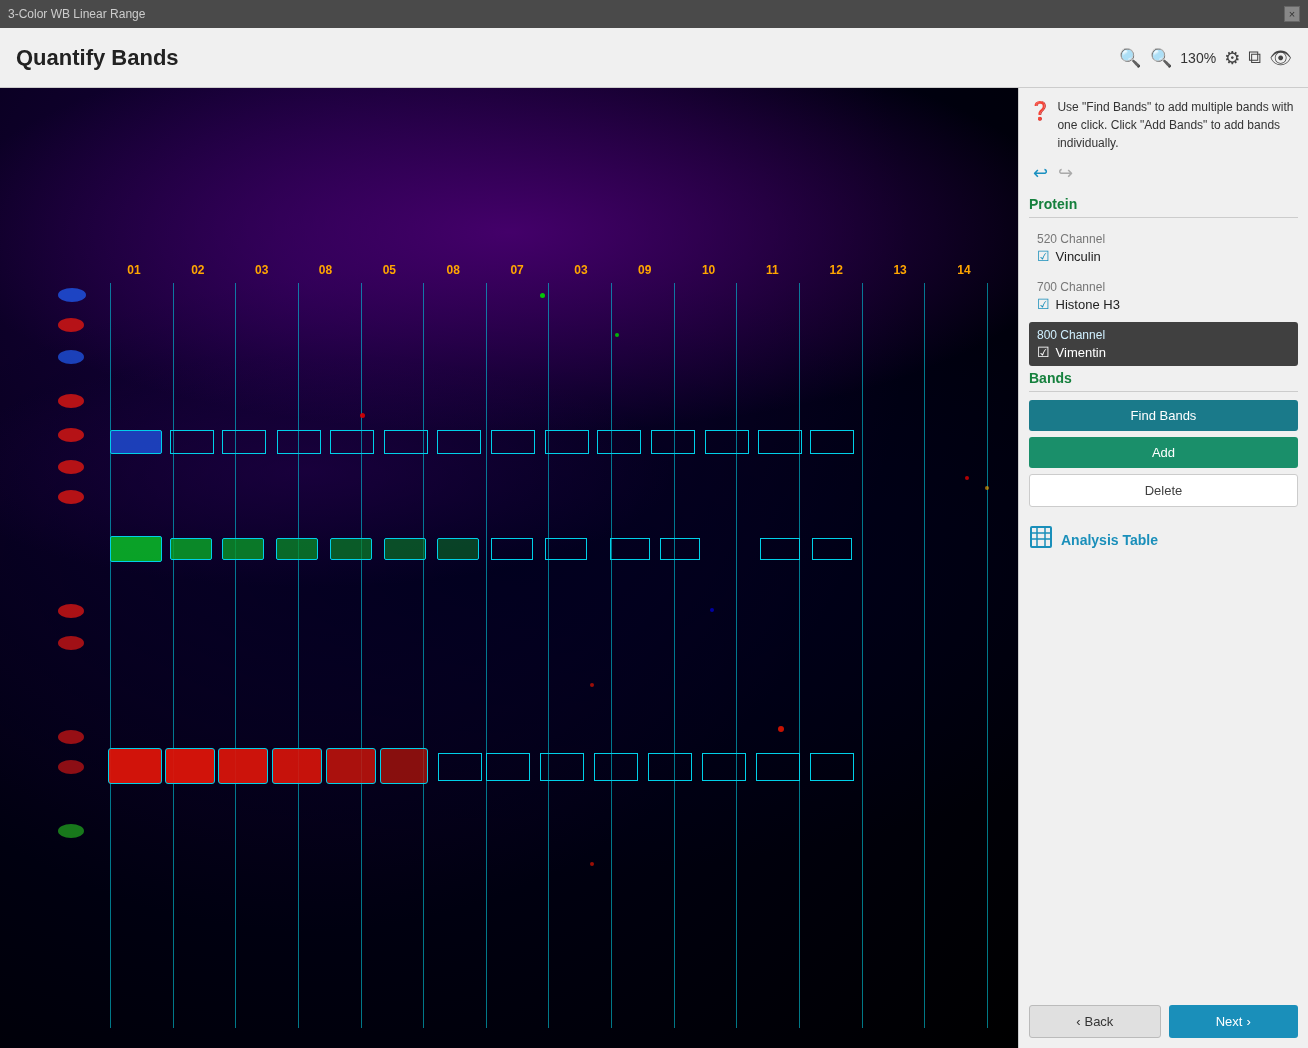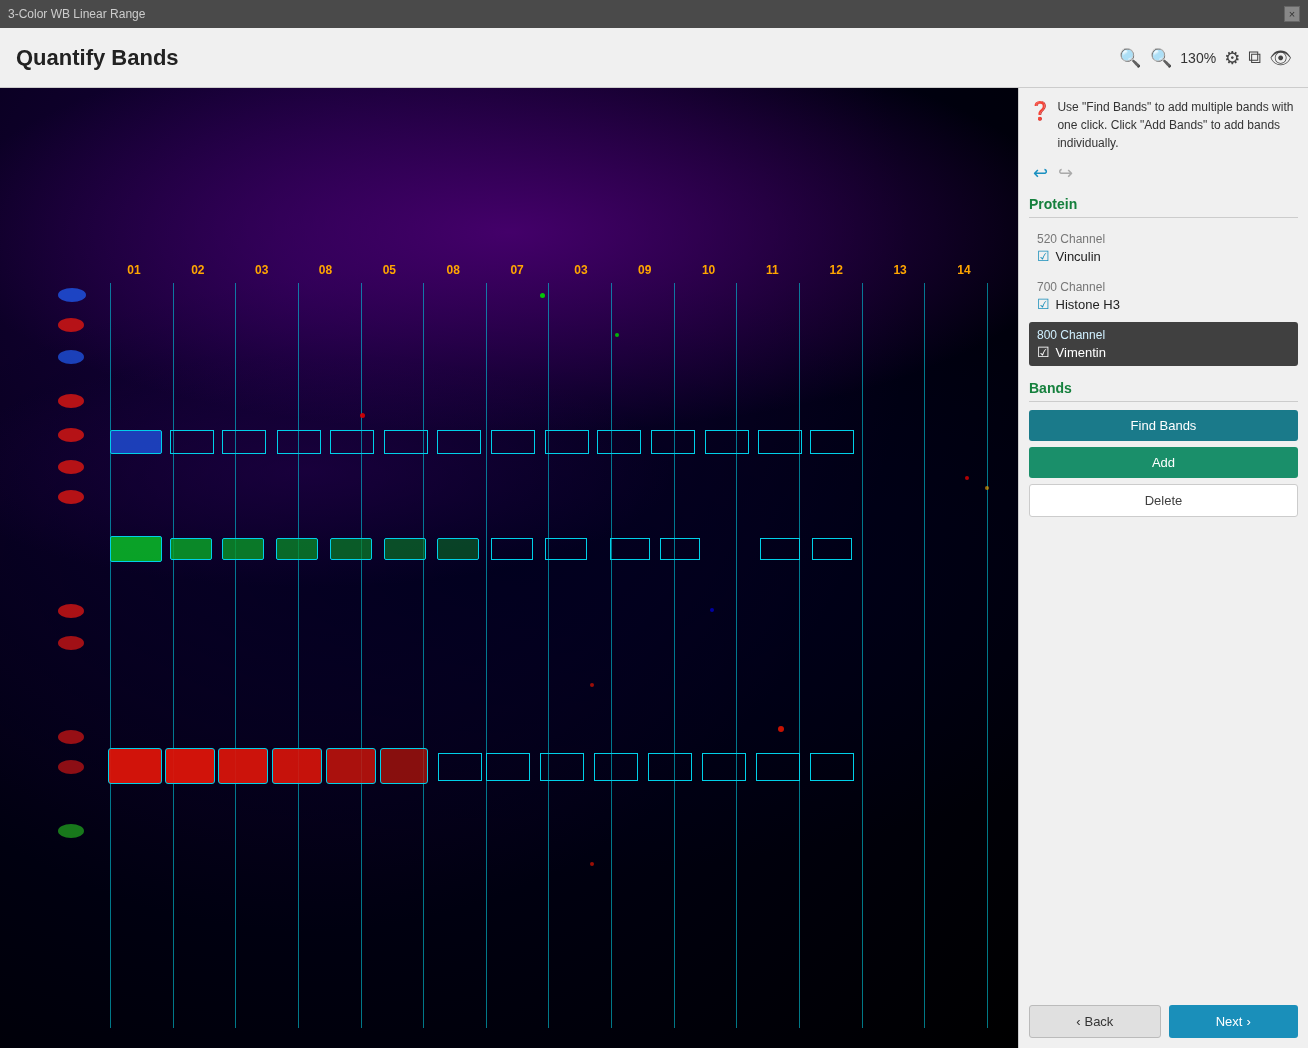--- a/index.html
+++ b/index.html
@@ -200,21 +200,20 @@
     .channel-item.active .channel-name { color: #d0f0ff; }
     .channel-item.active .protein-name { color: white; }
 
     .check-icon {
       color: #1a8fba;
       font-size: 14px;
     }
     .check-icon.white { color: white; }
 
     .bands-section {
-      margin-top: 10px;
     }
 
     .btn-find-bands {
       width: 100%;
       padding: 8px;
       background: #1a7a8a;
       color: white;
       border: none;
       border-radius: 3px;
       font-size: 13px;
@@ -479,20 +478,32 @@
       </div>
     </div>
 
     <div class="bands-section">
       <div class="section-label">Bands</div>
       <button class="btn-find-bands">Find Bands</button>
       <button class="btn-add">Add</button>
       <button class="btn-delete">Delete</button>
     </div>
 
+    <div class="analysis-table-link">
+      <span class="analysis-table-icon">
+        <svg width="24" height="24" viewBox="0 0 24 24" fill="none" xmlns="http://www.w3.org/2000/svg">
+          <rect x="2" y="2" width="20" height="20" rx="1" stroke="#1a8fba" stroke-width="2" fill="none"></rect>
+          <line x1="2" y1="8" x2="22" y2="8" stroke="#1a8fba" stroke-width="1.5"></line>
+          <line x1="2" y1="14" x2="22" y2="14" stroke="#1a8fba" stroke-width="1.5"></line>
+          <line x1="8" y1="2" x2="8" y2="22" stroke="#1a8fba" stroke-width="1.5"></line>
+          <line x1="16" y1="2" x2="16" y2="22" stroke="#1a8fba" stroke-width="1.5"></line>
+        </svg>
+      </span>
+      <span class="analysis-table-text">Analysis Table</span>
+    </div>
 
     <div class="nav-buttons">
       <button class="btn-back">
         <span>‹</span>
         <span>Back</span>
       </button>
       <button class="btn-next">
         <span>Next</span>
         <span>›</span>
       </button>

